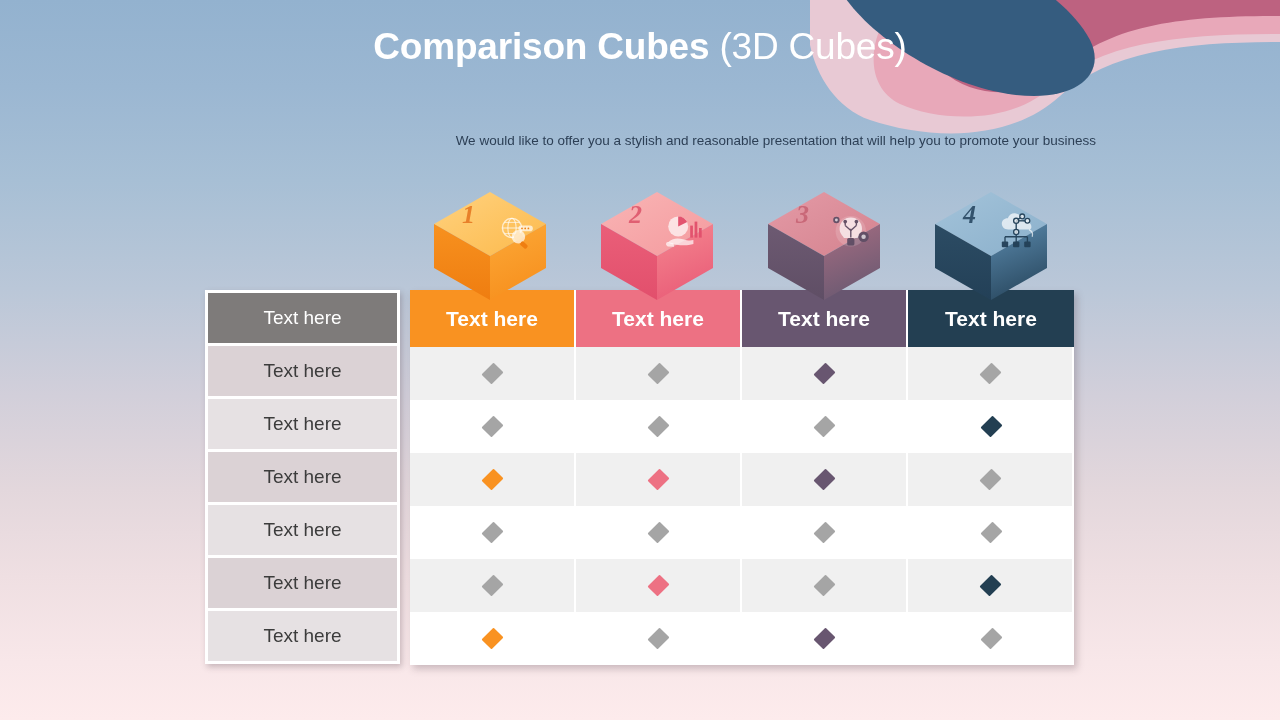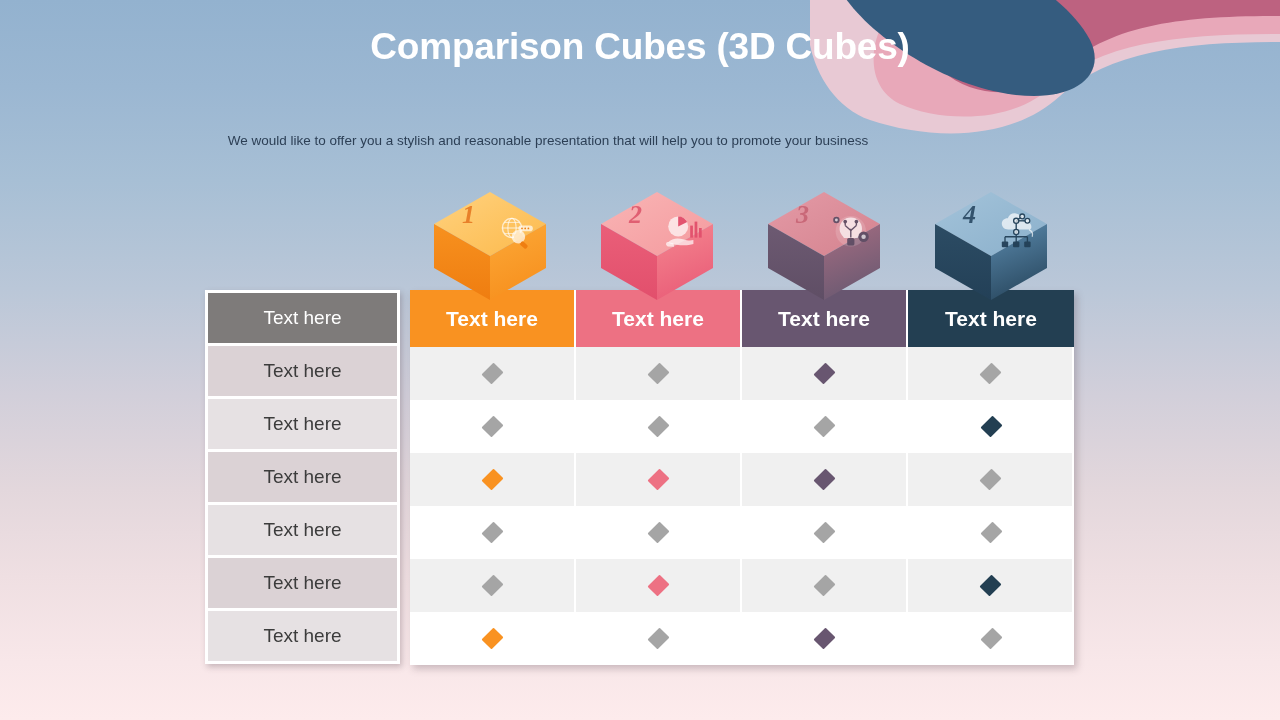--- a/index.html
+++ b/index.html
@@ -42,28 +42,28 @@
     text-align: center;
     z-index: 5;
   }
   #page-title {
     font-size: 37px;
     color: #ffffff;
     letter-spacing: -0.2px;
     white-space: nowrap;
   }
   #page-title .strong { font-weight: bold; }
-  #page-title .light  { font-weight: bold; }
+  #page-title .light  { font-weight: normal; }
 
   #subtitle {
     position: absolute;
     top: 133px;
     left: 0;
     width: 1096px;
-    text-align: center;
+    text-align: right;
     font-size: 13.5px;
     color: #2c3f55;
     z-index: 5;
   }
 
   
   .cube {
     position: absolute;
     top: 192px;
     width: 112px;

